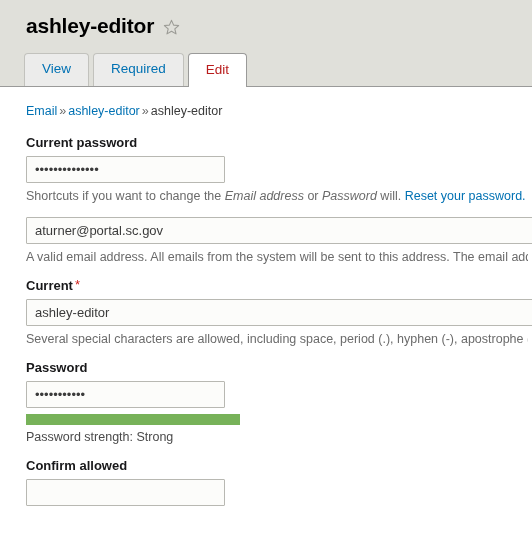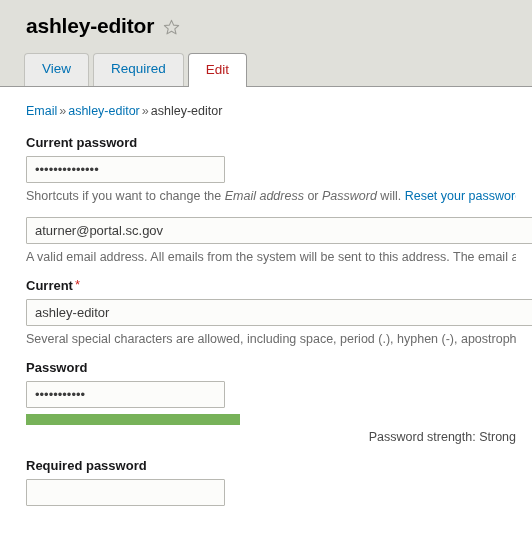--- a/index.html
+++ b/index.html
@@ -107,21 +107,21 @@
   }
   #breadcrumb .crumb-sep {
     color: #6a6a6a;
     margin: 0 2px;
   }
   #breadcrumb .crumb-current {
     color: #3b3b3b;
   }
 
   .form-item {
-    padding: 0 16px 0 26px;
+    padding: 0 4px 0 26px;
     margin-bottom: 13px;
     margin-top: 12px;
   }
 
   .form-label {
     display: block;
     font-size: 13px;
     font-weight: bold;
     color: #18181a;
     margin-bottom: 5px;
@@ -180,21 +180,20 @@
   }
   #password-strength-bar-fill {
     height: 100%;
     background: #77b259;
   }
   #password-strength-text {
     font-size: 12.5px;
     color: #4a4a4a;
     line-height: 16px;
     margin-top: 4px;
-    text-align: right;
   }
 
   #confirm-password-item { margin-bottom: 0; }
 </style>
 </head>
 <body>
 
 <div id="header-region">
 
   <div id="page-title-row">
@@ -250,17 +249,17 @@
   <div class="form-item">
     <label class="form-label">Password</label>
     <input class="text-input input-narrow" type="text" readonly="" value="•••••••••••" style="">
     <div id="password-strength-bar-track">
       <div id="password-strength-bar-fill" style="width: 100%; background: rgb(119, 178, 89);"></div>
     </div>
     <div id="password-strength-text">Password strength: Strong</div>
   </div>
 
   <div class="form-item" id="confirm-password-item">
-    <label class="form-label">Required password</label>
+    <label class="form-label">Confirm allowed</label>
     <input class="text-input input-narrow" type="text" value="" style="">
   </div>
 
 </div>
 
 </body></html>

